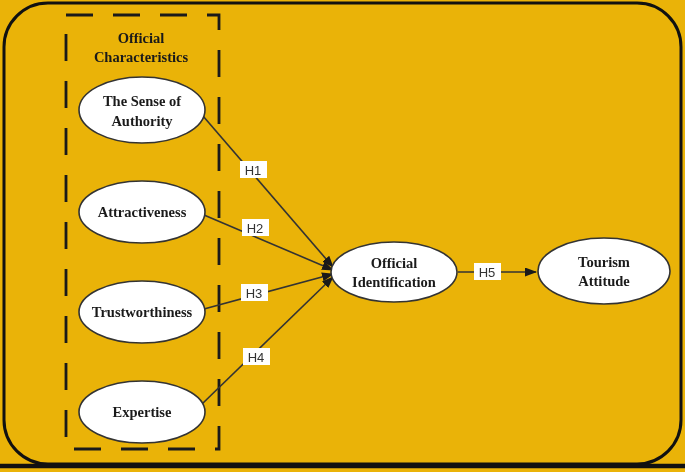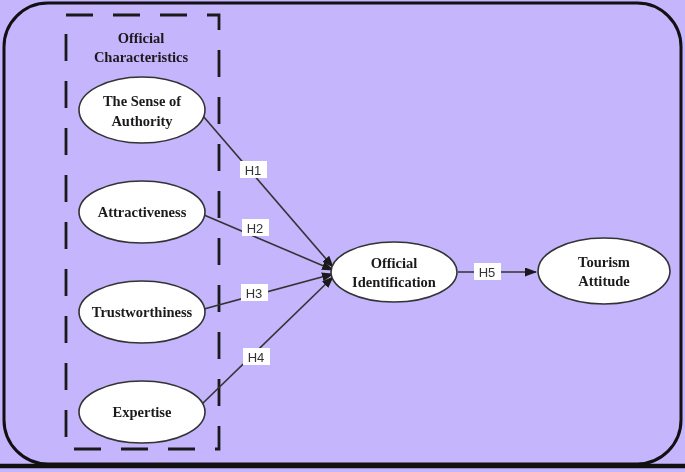--- a/index.html
+++ b/index.html
@@ -5,21 +5,21 @@
   html, body {
     margin: 0;
     padding: 0;
     background: #ffffff;
     font-family: "Liberation Sans", sans-serif;
   }
   .canvas {
     position: relative;
     width: 685px;
     height: 472px;
-    background: #c4b5fd;
+    background: #eab308;
     overflow: hidden;
   }
   svg { display: block; }
   .node-label {
     font-family: "Liberation Serif", serif;
     font-weight: bold;
     font-size: 14.5px;
     fill: #1a1a1a;
   }
   .group-title {

